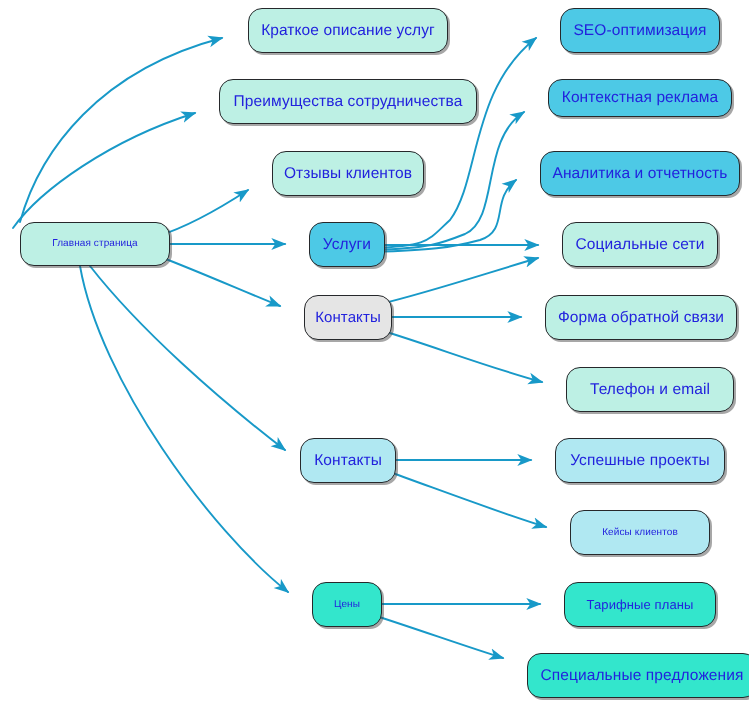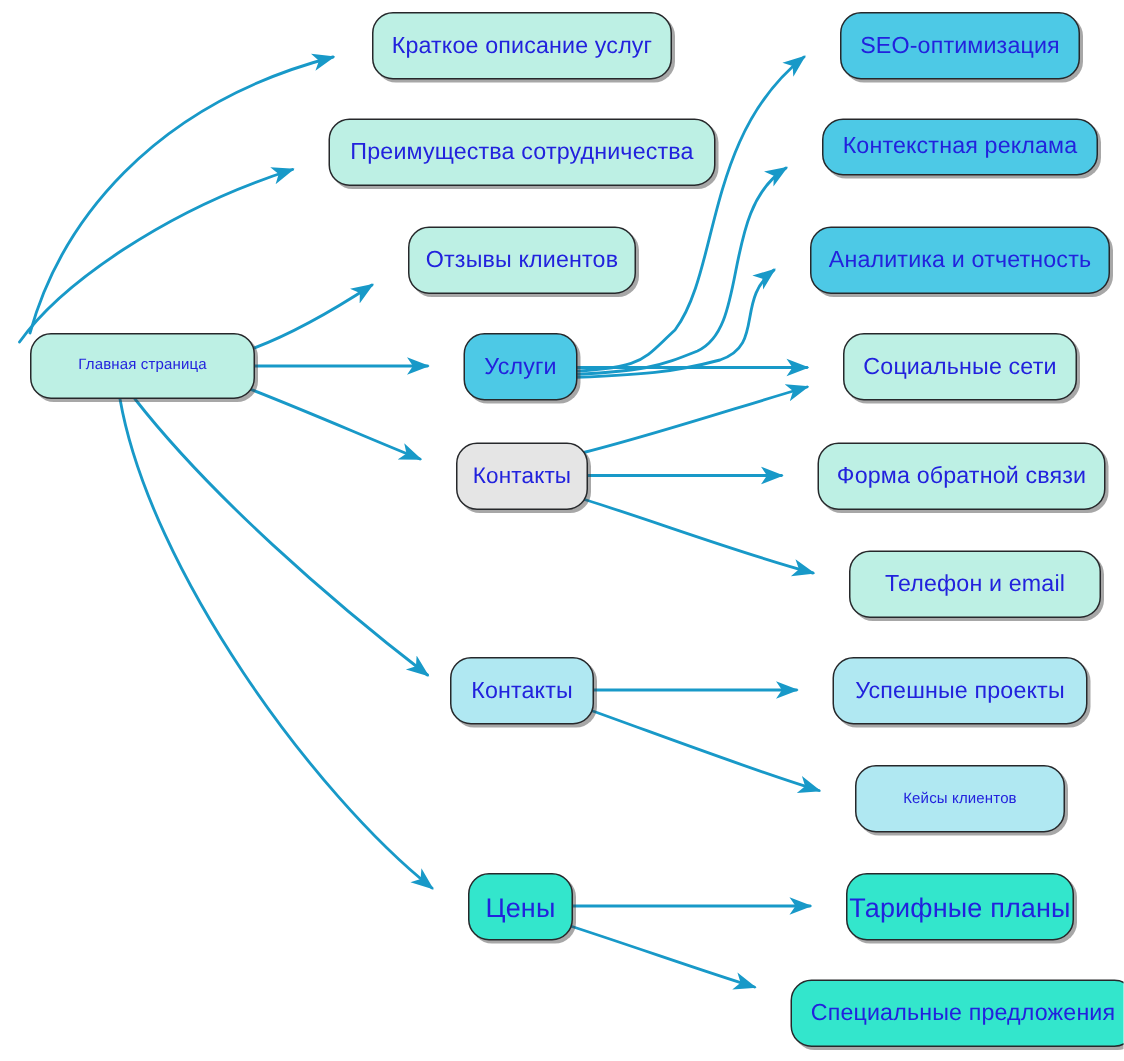--- a/index.html
+++ b/index.html
@@ -121,23 +121,23 @@
       </div>
       <div class="node" style="left: 288px; top: 438px; width: 96px; height: 45px; background: rgb(176, 232, 242); font-size: 15.5px;">
         <span class="node-label">Контакты</span>
       </div>
       <div class="node" style="left: 543px; top: 438px; width: 170px; height: 45px; background: rgb(176, 232, 242); font-size: 15.5px;">
         <span class="node-label">Успешные проекты</span>
       </div>
       <div class="node" style="left: 558px; top: 510px; width: 140px; height: 45px; background: rgb(176, 232, 242); font-size: 10px;">
         <span class="node-label">Кейсы клиентов</span>
       </div>
-      <div class="node" style="left: 300px; top: 582px; width: 70px; height: 45px; background: rgb(51, 230, 204); font-size: 18px;">
+      <div class="node" style="left: 300px; top: 582px; width: 70px; height: 45px; background: rgb(51, 230, 204); font-size: 10px;">
         <span class="node-label">Цены</span>
       </div>
-      <div class="node" style="left: 552px; top: 582px; width: 152px; height: 45px; background: rgb(51, 230, 204); font-size: 18px;">
+      <div class="node" style="left: 552px; top: 582px; width: 152px; height: 45px; background: rgb(51, 230, 204); font-size: 13px;">
         <span class="node-label">Тарифные планы</span>
       </div>
       <div class="node" style="left: 515px; top: 653px; width: 230px; height: 45px; background: rgb(51, 230, 204); font-size: 15.5px;">
         <span class="node-label">Специальные предложения</span>
       </div>
     </div>
 </div>
 
 </body></html>

